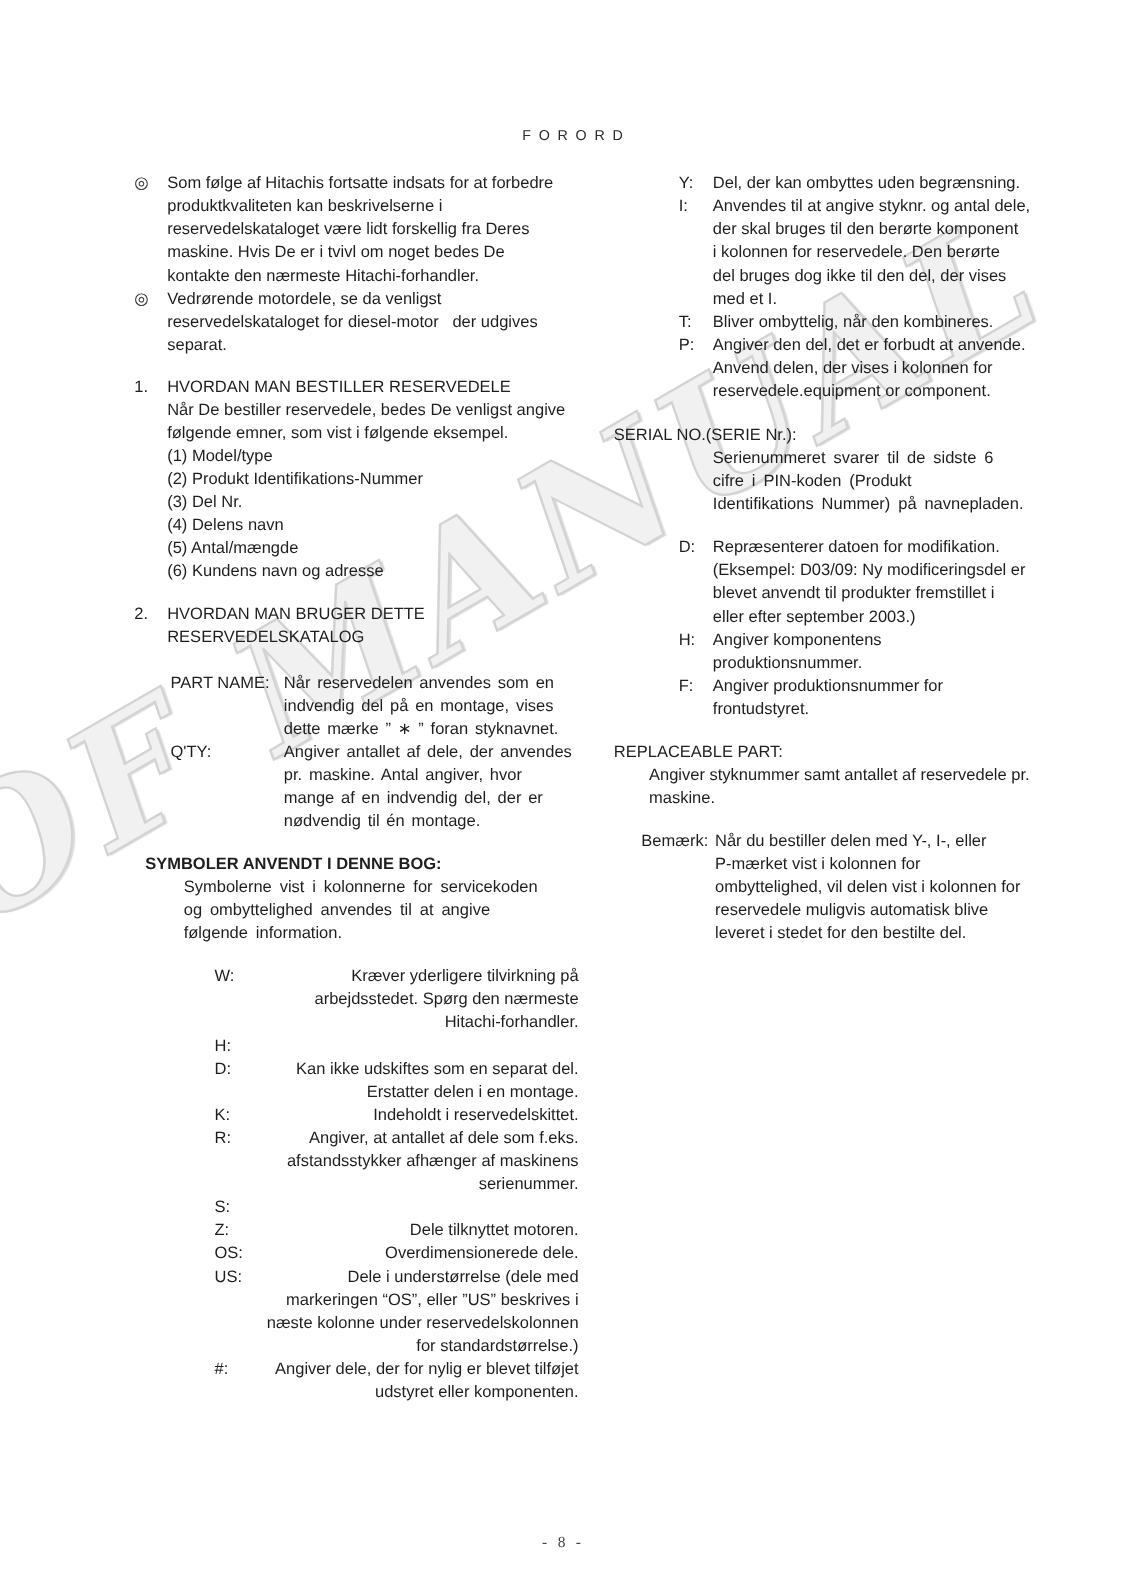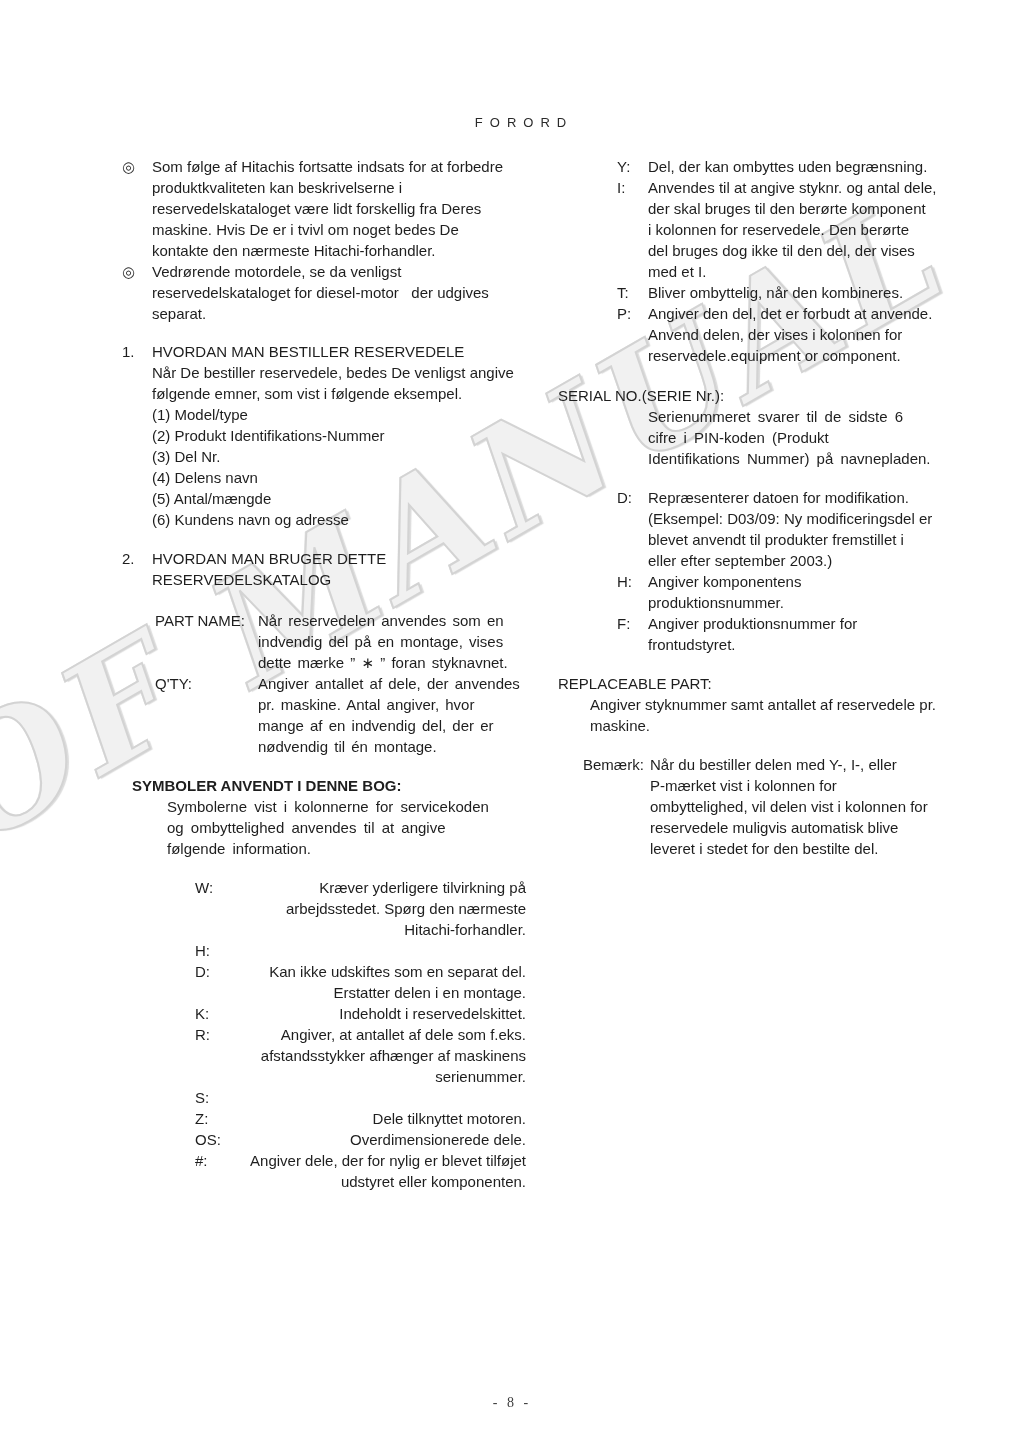--- a/index.html
+++ b/index.html
@@ -172,20 +172,27 @@
         </div>
         <div class="row">
           <span class="symbol-code">Z:</span>
           <div class="para symbol-text">Dele tilknyttet motoren.</div>
         </div>
         <div class="row">
           <span class="symbol-code">OS:</span>
           <div class="para symbol-text">Overdimensionerede dele.</div>
         </div>
         <div class="row">
+          <span class="symbol-code">US:</span>
+          <div class="para symbol-text">Dele i understørrelse (dele med
+markeringen “OS”, eller ”US” beskrives i
+næste kolonne under reservedelskolonnen
+for standardstørrelse.)</div>
+        </div>
+        <div class="row">
           <span class="symbol-code">#:</span>
           <div class="para symbol-text">Angiver dele, der for nylig er blevet tilføjet
 udstyret eller komponenten.</div>
         </div>
       </div>
     </div>
   </div>
 
   <div class="col-right">
 

